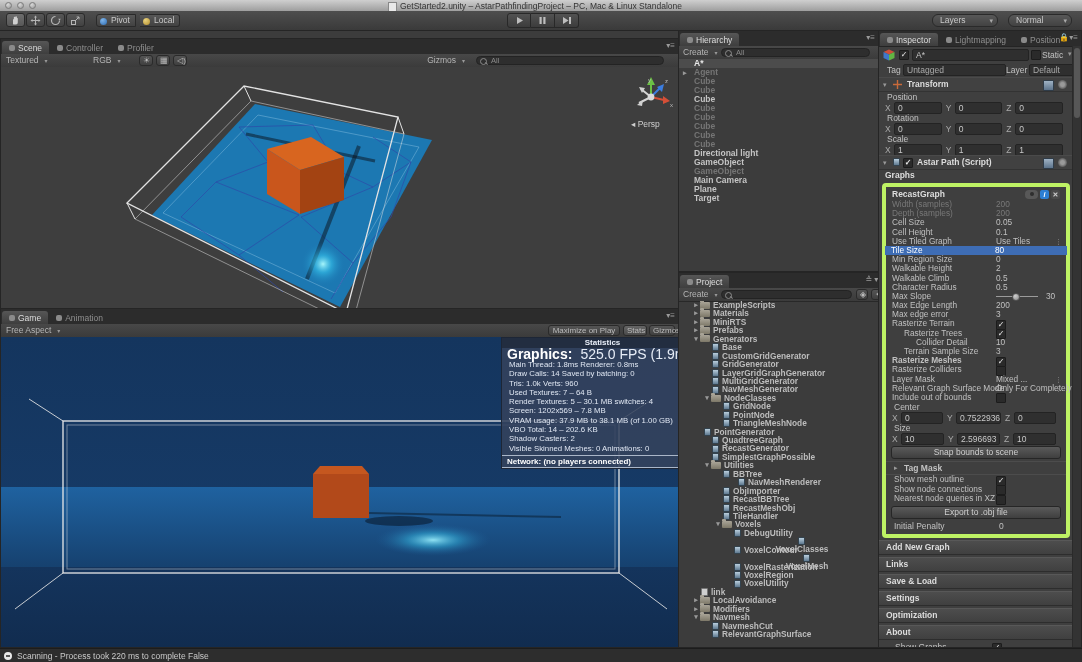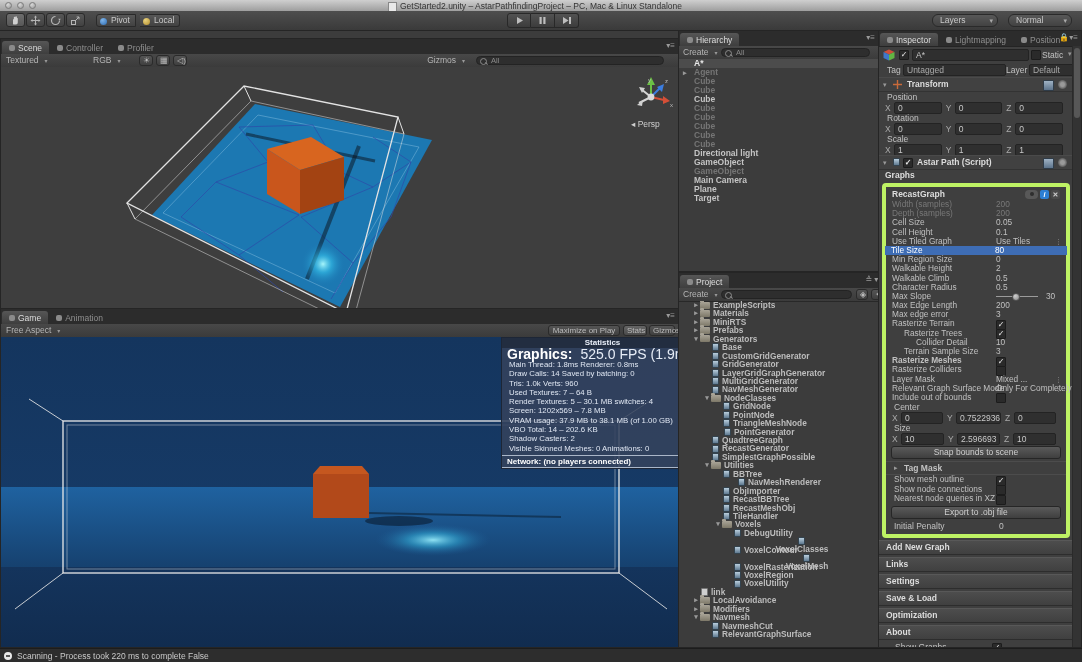--- a/index.html
+++ b/index.html
@@ -464,21 +464,21 @@
         <div class="prow" style="padding-left: 35px;">
           <span class="parrow"></span>
           <span class="icon-script"></span>
           <span>PointNode</span>
         </div>
         <div class="prow" style="padding-left: 35px;">
           <span class="parrow"></span>
           <span class="icon-script"></span>
           <span>TriangleMeshNode</span>
         </div>
-        <div class="prow" style="padding-left: 36px;">
+        <div class="prow" style="padding-left: 16px;">
           <span class="parrow"></span>
           <span class="icon-script"></span>
           <span>PointGenerator</span>
         </div>
         <div class="prow" style="padding-left: 24px;">
           <span class="parrow"></span>
           <span class="icon-script"></span>
           <span>QuadtreeGraph</span>
         </div>
         <div class="prow" style="padding-left: 24px;">
@@ -835,22 +835,22 @@
         <div class="ibtn">Export to .obj file</div>
         <div class="irow" style="height:11px;line-height:11px;padding-left:8px;position:relative;">
           <span>Initial Penalty</span>
           <span class="abs" style="left:113px;top:0;">0</span>
         </div>
       </div>
 
       <div class="sectionbar">Add New Graph</div>
       <div id="insp-sections">
           <div class="sectionbar">Links</div>
+          <div class="sectionbar">Save &amp; Load</div>
           <div class="sectionbar">Settings</div>
-          <div class="sectionbar">Save &amp; Load</div>
           <div class="sectionbar">Optimization</div>
           <div class="sectionbar">About</div>
         </div>
       <div class="irow" style="height:12px;line-height:12px;padding-left:16px;position:relative;margin-top:1px;">
         <span>Show Graphs</span>
         <span class="cb on abs" style="left:113px;top:2px;"></span>
       </div>
 
     </div>
     <div class="vscroll">

